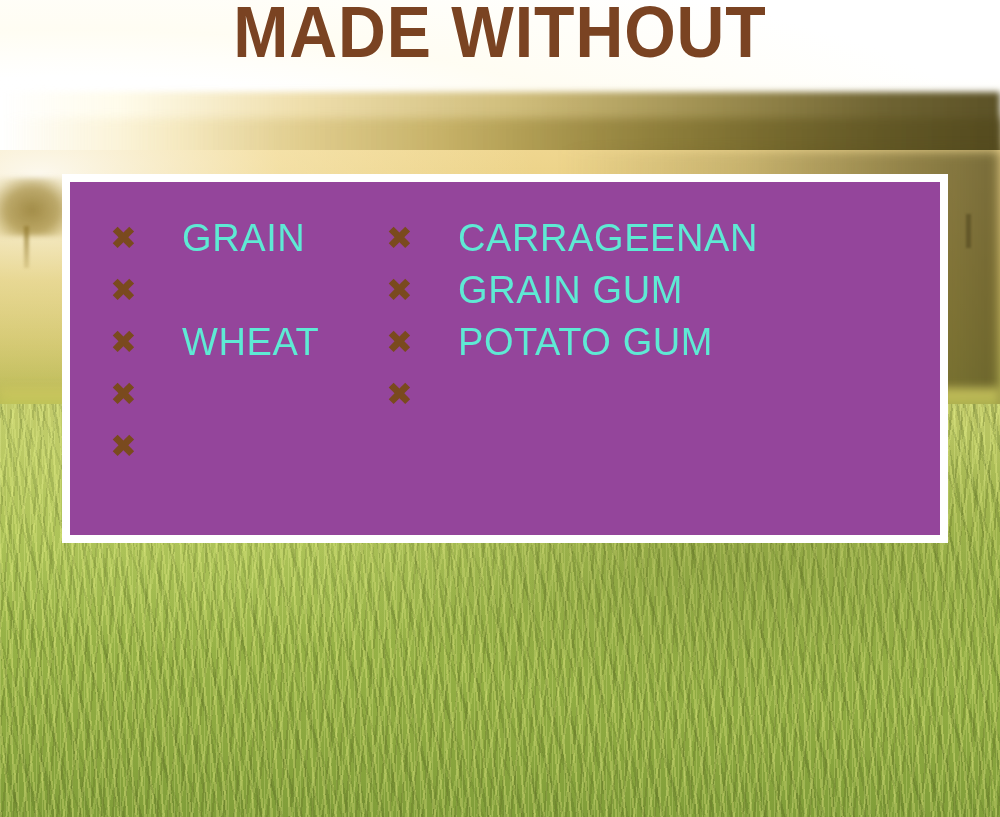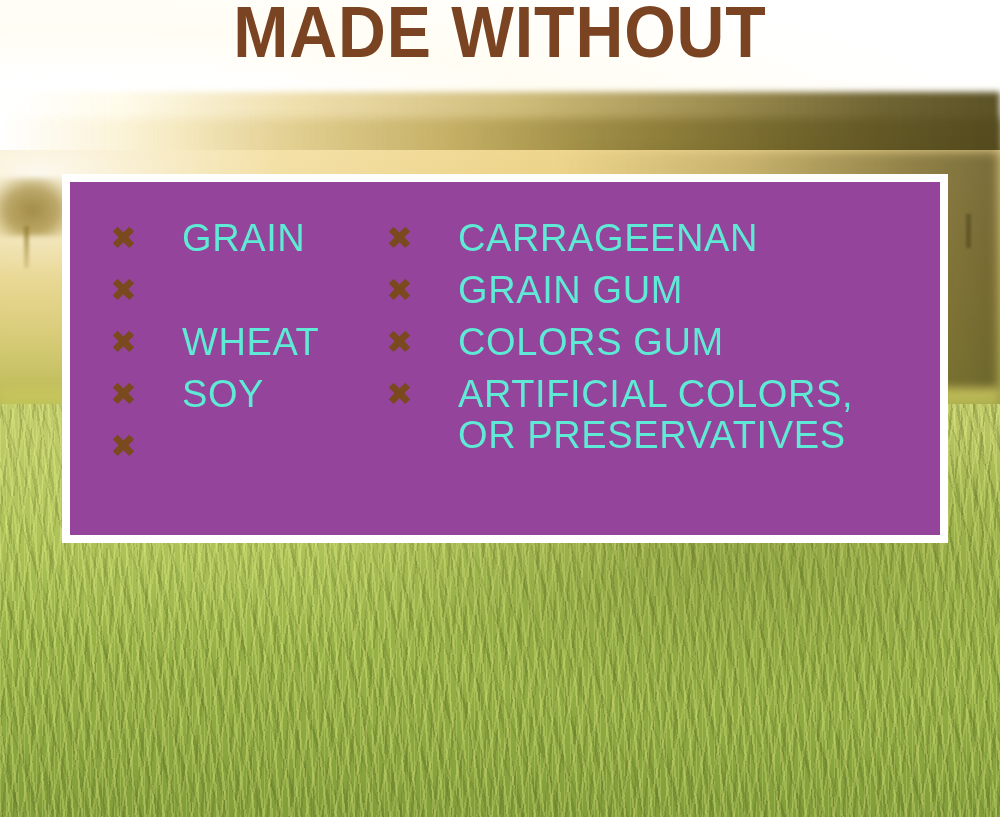--- a/index.html
+++ b/index.html
@@ -236,42 +236,39 @@
         </div>
         <div class="item">
           <span class="xmark">✖</span>
         </div>
         <div class="item">
           <span class="xmark">✖</span>
           <span class="label">WHEAT</span>
         </div>
         <div class="item">
           <span class="xmark">✖</span>
-          <span class="label">SOY</span>
         </div>
         <div class="item">
           <span class="xmark">✖</span>
         </div>
       </div>
 
       <div class="col-right">
         <div class="item">
           <span class="xmark">✖</span>
           <span class="label">CARRAGEENAN</span>
         </div>
         <div class="item">
           <span class="xmark">✖</span>
           <span class="label">GRAIN GUM</span>
         </div>
         <div class="item">
           <span class="xmark">✖</span>
-          <span class="label">COLORS GUM</span>
-        </div>
-        <div class="item">
-          <span class="xmark">✖</span>
-          <span class="label">ARTIFICIAL COLORS,
-OR PRESERVATIVES</span>
+          <span class="label">POTATO GUM</span>
+        </div>
+        <div class="item">
+          <span class="xmark">✖</span>
         </div>
       </div>
 
     </div>
   </div>
 </div>
 
 </body></html>

